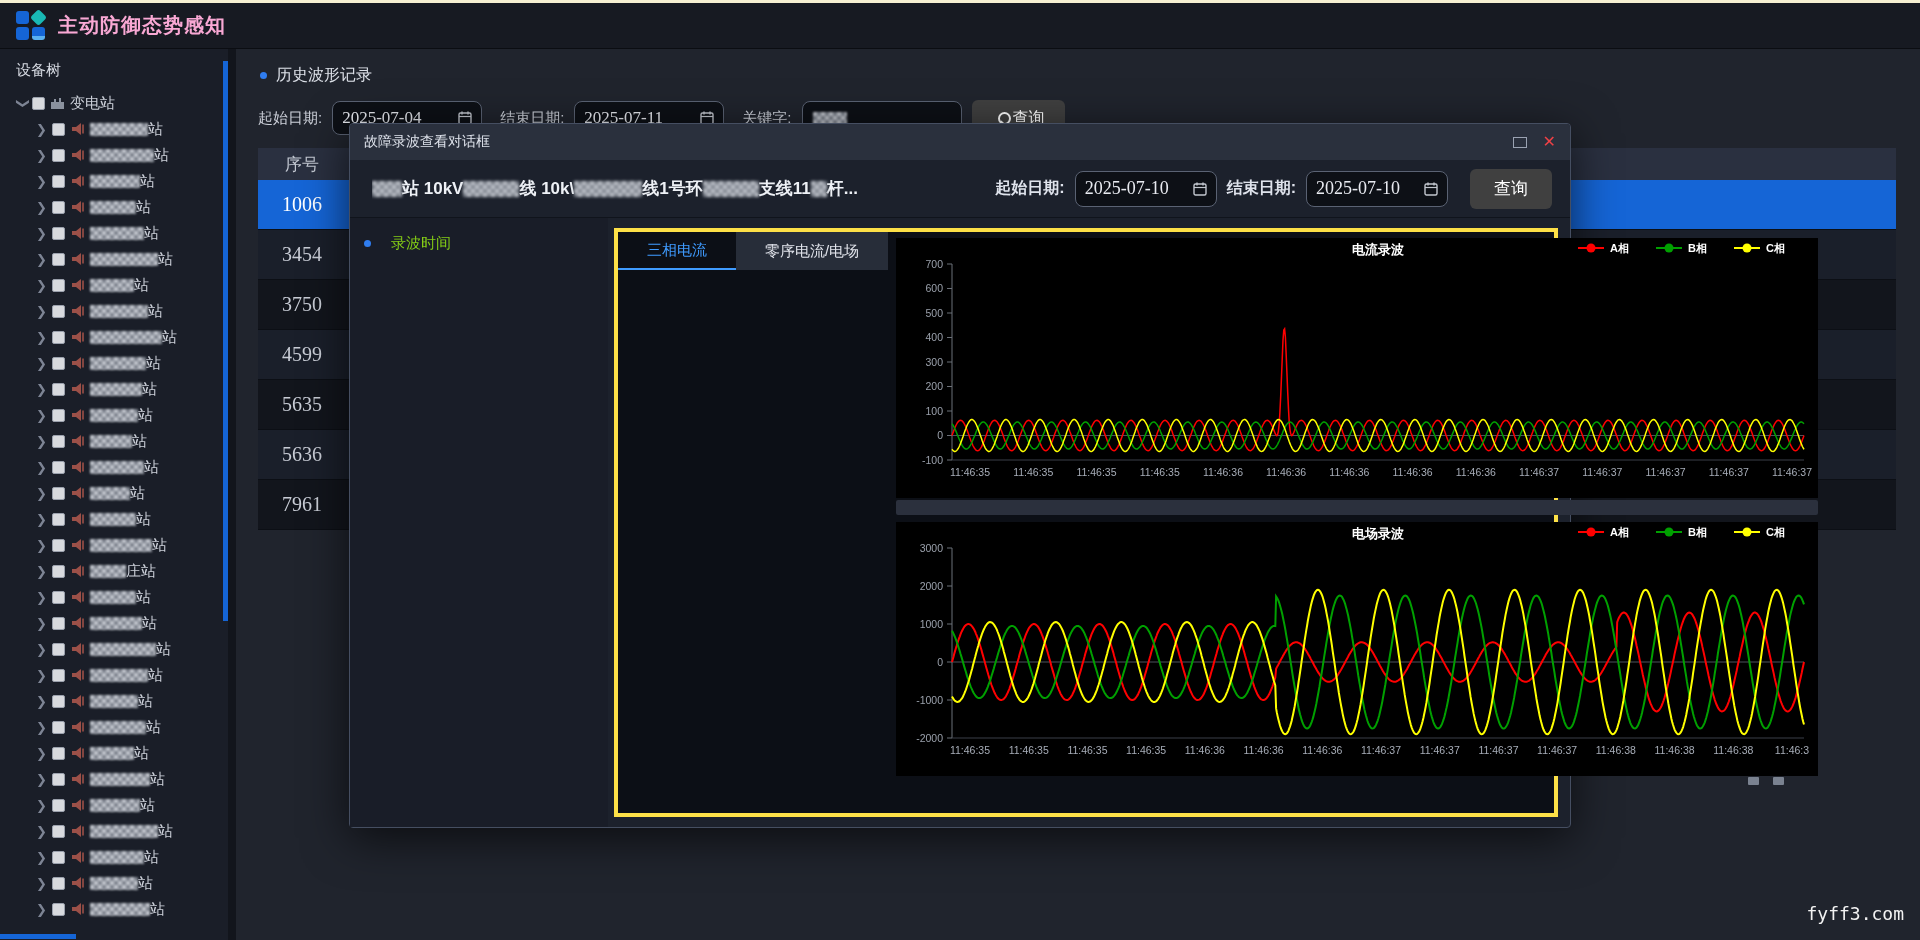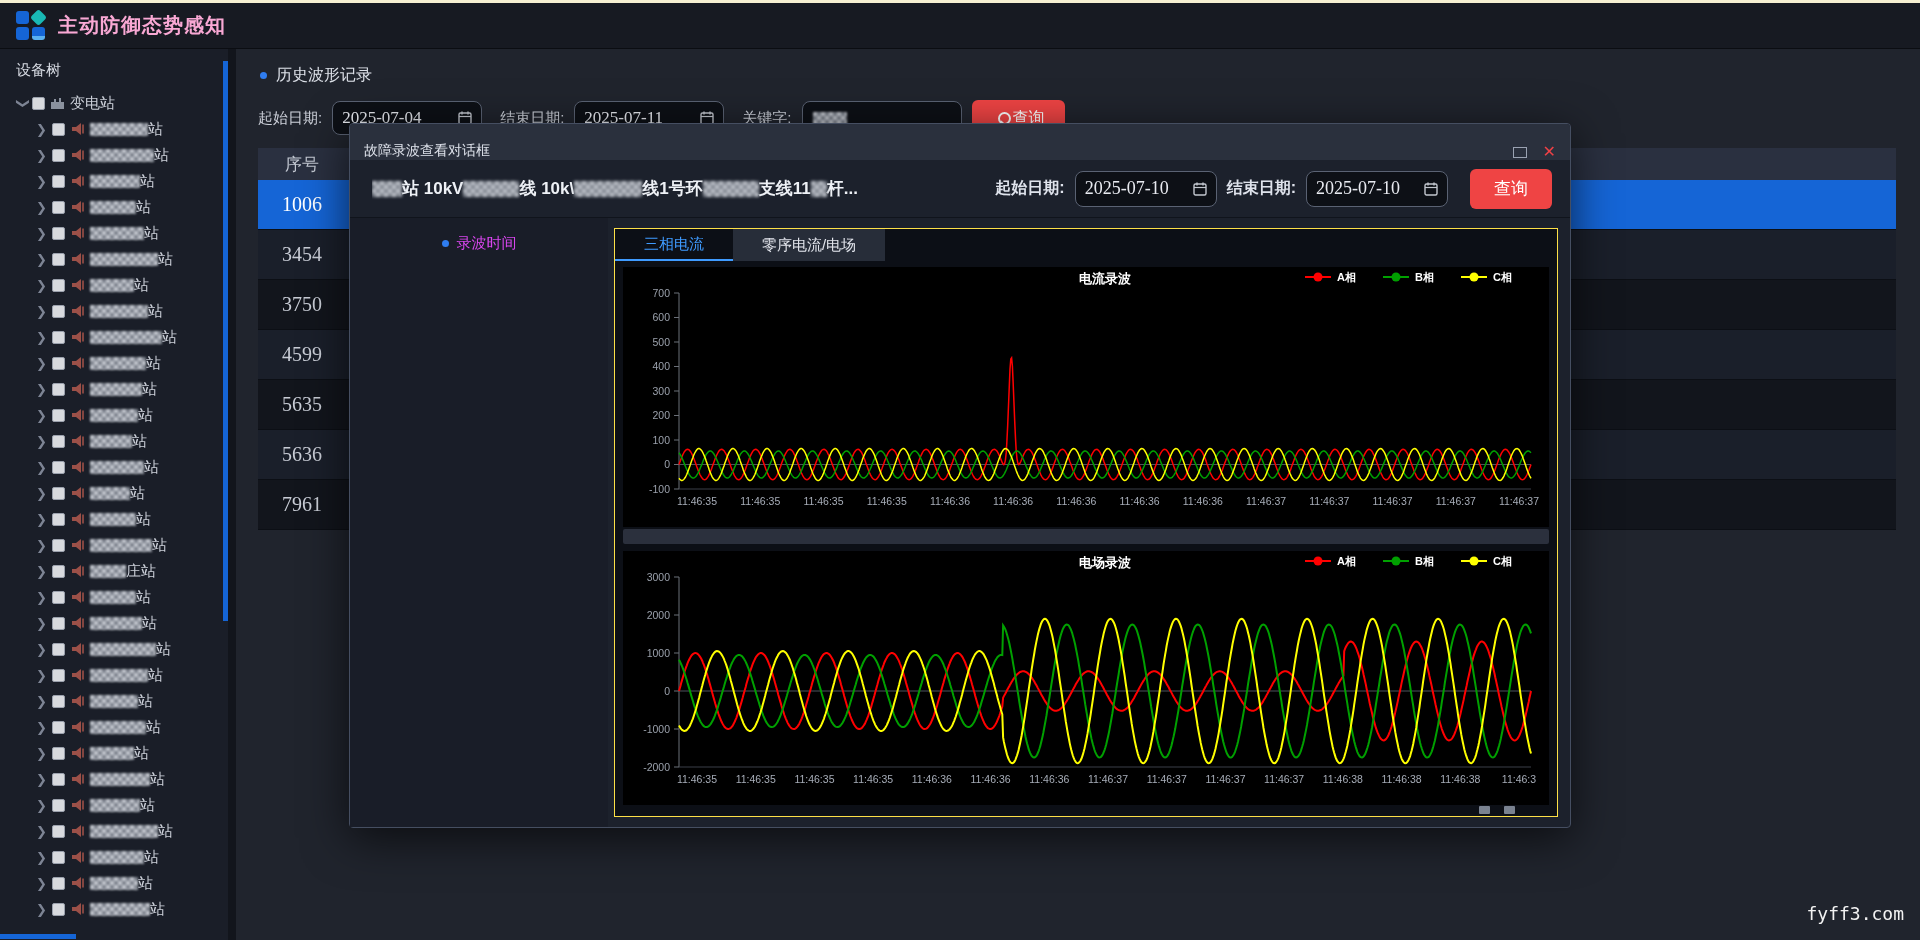--- a/index.html
+++ b/index.html
@@ -50,21 +50,21 @@
   .sec-title { display:flex; align-items:center; gap:9px; font-size:16px; color:#dde1e9; margin:4px 0 14px 2px; }
   .dot { width:7px; height:7px; border-radius:50%; background:#2f7df0; }
 
   .filter-row { display:flex; align-items:center; gap:10px; }
   .f-label { font-size:15px; color:#ccd0d9; margin-left:8px; }
   .date-input { height:34px; width:150px; background:#0d1016; border:1px solid #5a6273; border-radius:8px;
     display:flex; align-items:center; justify-content:space-between; padding:0 9px; cursor:pointer; }
   .date-input .val { font-size:17px; color:#e8eaf0; }
   .kw-input { height:34px; width:160px; background:#0d1016; border:1px solid #5a6273; border-radius:8px;
     display:flex; align-items:center; padding:0 10px; }
-  .btn-primary { height:36px; background:#ef4444; color:#fff; border:none; border-radius:6px;
+  .btn-primary { height:36px; background:#404040; color:#fff; border:none; border-radius:6px;
     font-size:16px; display:flex; align-items:center; gap:8px; padding:0 20px; cursor:pointer;
     font-family:inherit; }
   .mag { width:13px; height:13px; position:relative; }
   .mag::before { content:""; position:absolute; width:9px; height:9px; border:2px solid #fff; border-radius:50%; }
   .mag::after { content:""; position:absolute; width:5px; height:2px; background:#fff; transform:rotate(45deg);
     left:8px; top:10px; }
   .btn-group { margin-left:auto; display:flex; gap:12px; }
   .btn-ghost { height:34px; padding:0 18px; background:#232834; border:1px solid #3d4556; border-radius:6px;
     color:#ccd1da; font-size:15px; cursor:pointer; font-family:inherit; }
 
@@ -76,43 +76,43 @@
   .trow.alt0 { background:#12151c; } .trow.alt1 { background:#1a1f2a; }
   .trow.selected { background:#1565d6; } .trow.selected .seq { color:#fff; }
 
   .watermark { position:absolute; right:16px; bottom:16px; font-size:18px; color:#f2f2f2;
     font-family:"DejaVu Sans Mono",monospace; }
 
   
   .modal { position:absolute; left:349px; top:123px; width:1222px; height:705px; z-index:10;
     background:#1c212c; border:1px solid #454e61; border-radius:4px;
     box-shadow:0 10px 46px rgba(0,0,0,.65); display:flex; flex-direction:column; }
-  .m-titlebar { height:36px; background:#2a303d; display:flex; align-items:flex-end; padding:0 14px;
+  .m-titlebar { height:36px; background:#2a303d; display:flex; align-items:center; padding:0 14px;
     border-radius:3px 3px 0 0; }
   .m-title { font-size:14px; color:#dfe3ec; }
   .m-win { margin-left:auto; display:flex; align-items:center; gap:16px; }
   .restore { width:14px; height:11px; border:1px solid #9aa2b2; position:relative; cursor:pointer; }
   .close { color:#ef4146; font-size:16px; font-weight:bold; cursor:pointer; line-height:1; }
   .m-inforow { height:58px; display:flex; align-items:center; padding:0 18px 0 22px;
     border-bottom:1px solid #10141c; background:#1c212c;gap:15px; }
   .station { font-size:17px; font-weight:bold; color:#eef1f6; display:flex; align-items:center;
     white-space:nowrap; overflow:hidden; }
   .station .mosaic { height:16px; filter:blur(1.6px); vertical-align:-3px; }
   .m-controls { margin-left:auto; display:flex; align-items:center; gap:10px; }
   .m-lab { font-size:16px; font-weight:bold; color:#dfe3ec; }
   .m-date { width:142px; height:36px; }
   .m-date .val { font-size:18px; }
   .m-query { height:40px; padding:0 24px; font-size:17px; margin-left:12px; }
   .m-body { flex:1; display:flex; min-height:0; }
   .m-left { width:258px; background:#191d28; padding:16px 14px 0 14px; }
-  .rt-label { display:flex; align-items:center; gap:8px; font-size:15px; color:#d946ef;justify-content:center; }
+  .rt-label { display:flex; align-items:center; gap:20px; font-size:15px; color:#84cc16; }
   .rt-item { margin-top:12px; width:228px; height:34px; background:#1565d6; color:#fff;
     display:flex; align-items:center; padding-left:8px; font-size:16.5px; cursor:pointer; }
   .m-right { flex:1; padding:10px 12px 10px 6px; min-width:0; }
-  .panel { height:100%; border:1px solid #fde047; background:#0c0f16; display:flex; flex-direction:column; }
+  .panel { height:100%; border:4px solid #fde047; background:#0c0f16; display:flex; flex-direction:row; }
   .tabbar { height:38px; display:flex; }
   .tab { display:flex; align-items:center; justify-content:center; font-size:15px; cursor:pointer; }
   .tab.active { width:118px; color:#3f9bff; border-bottom:2px solid #3f9bff; }
   .tab.idle { width:152px; background:#272d39; color:#e2e5ec; }
   .charts { flex:1; padding:6px 8px 0 8px; display:flex; flex-direction:column; }
   .chart-box { background:#000; }
   .dz-strip { height:15px; background:#2b303d; border-radius:2px; margin:2px 0 7px 0; }
   .dz2 { height:10px; display:flex; justify-content:flex-end; gap:14px; padding-right:34px; margin-top:1px; }
   .dz2 span { width:11px; height:8px; background:#7a8290; border-radius:1px; }
 </style>

